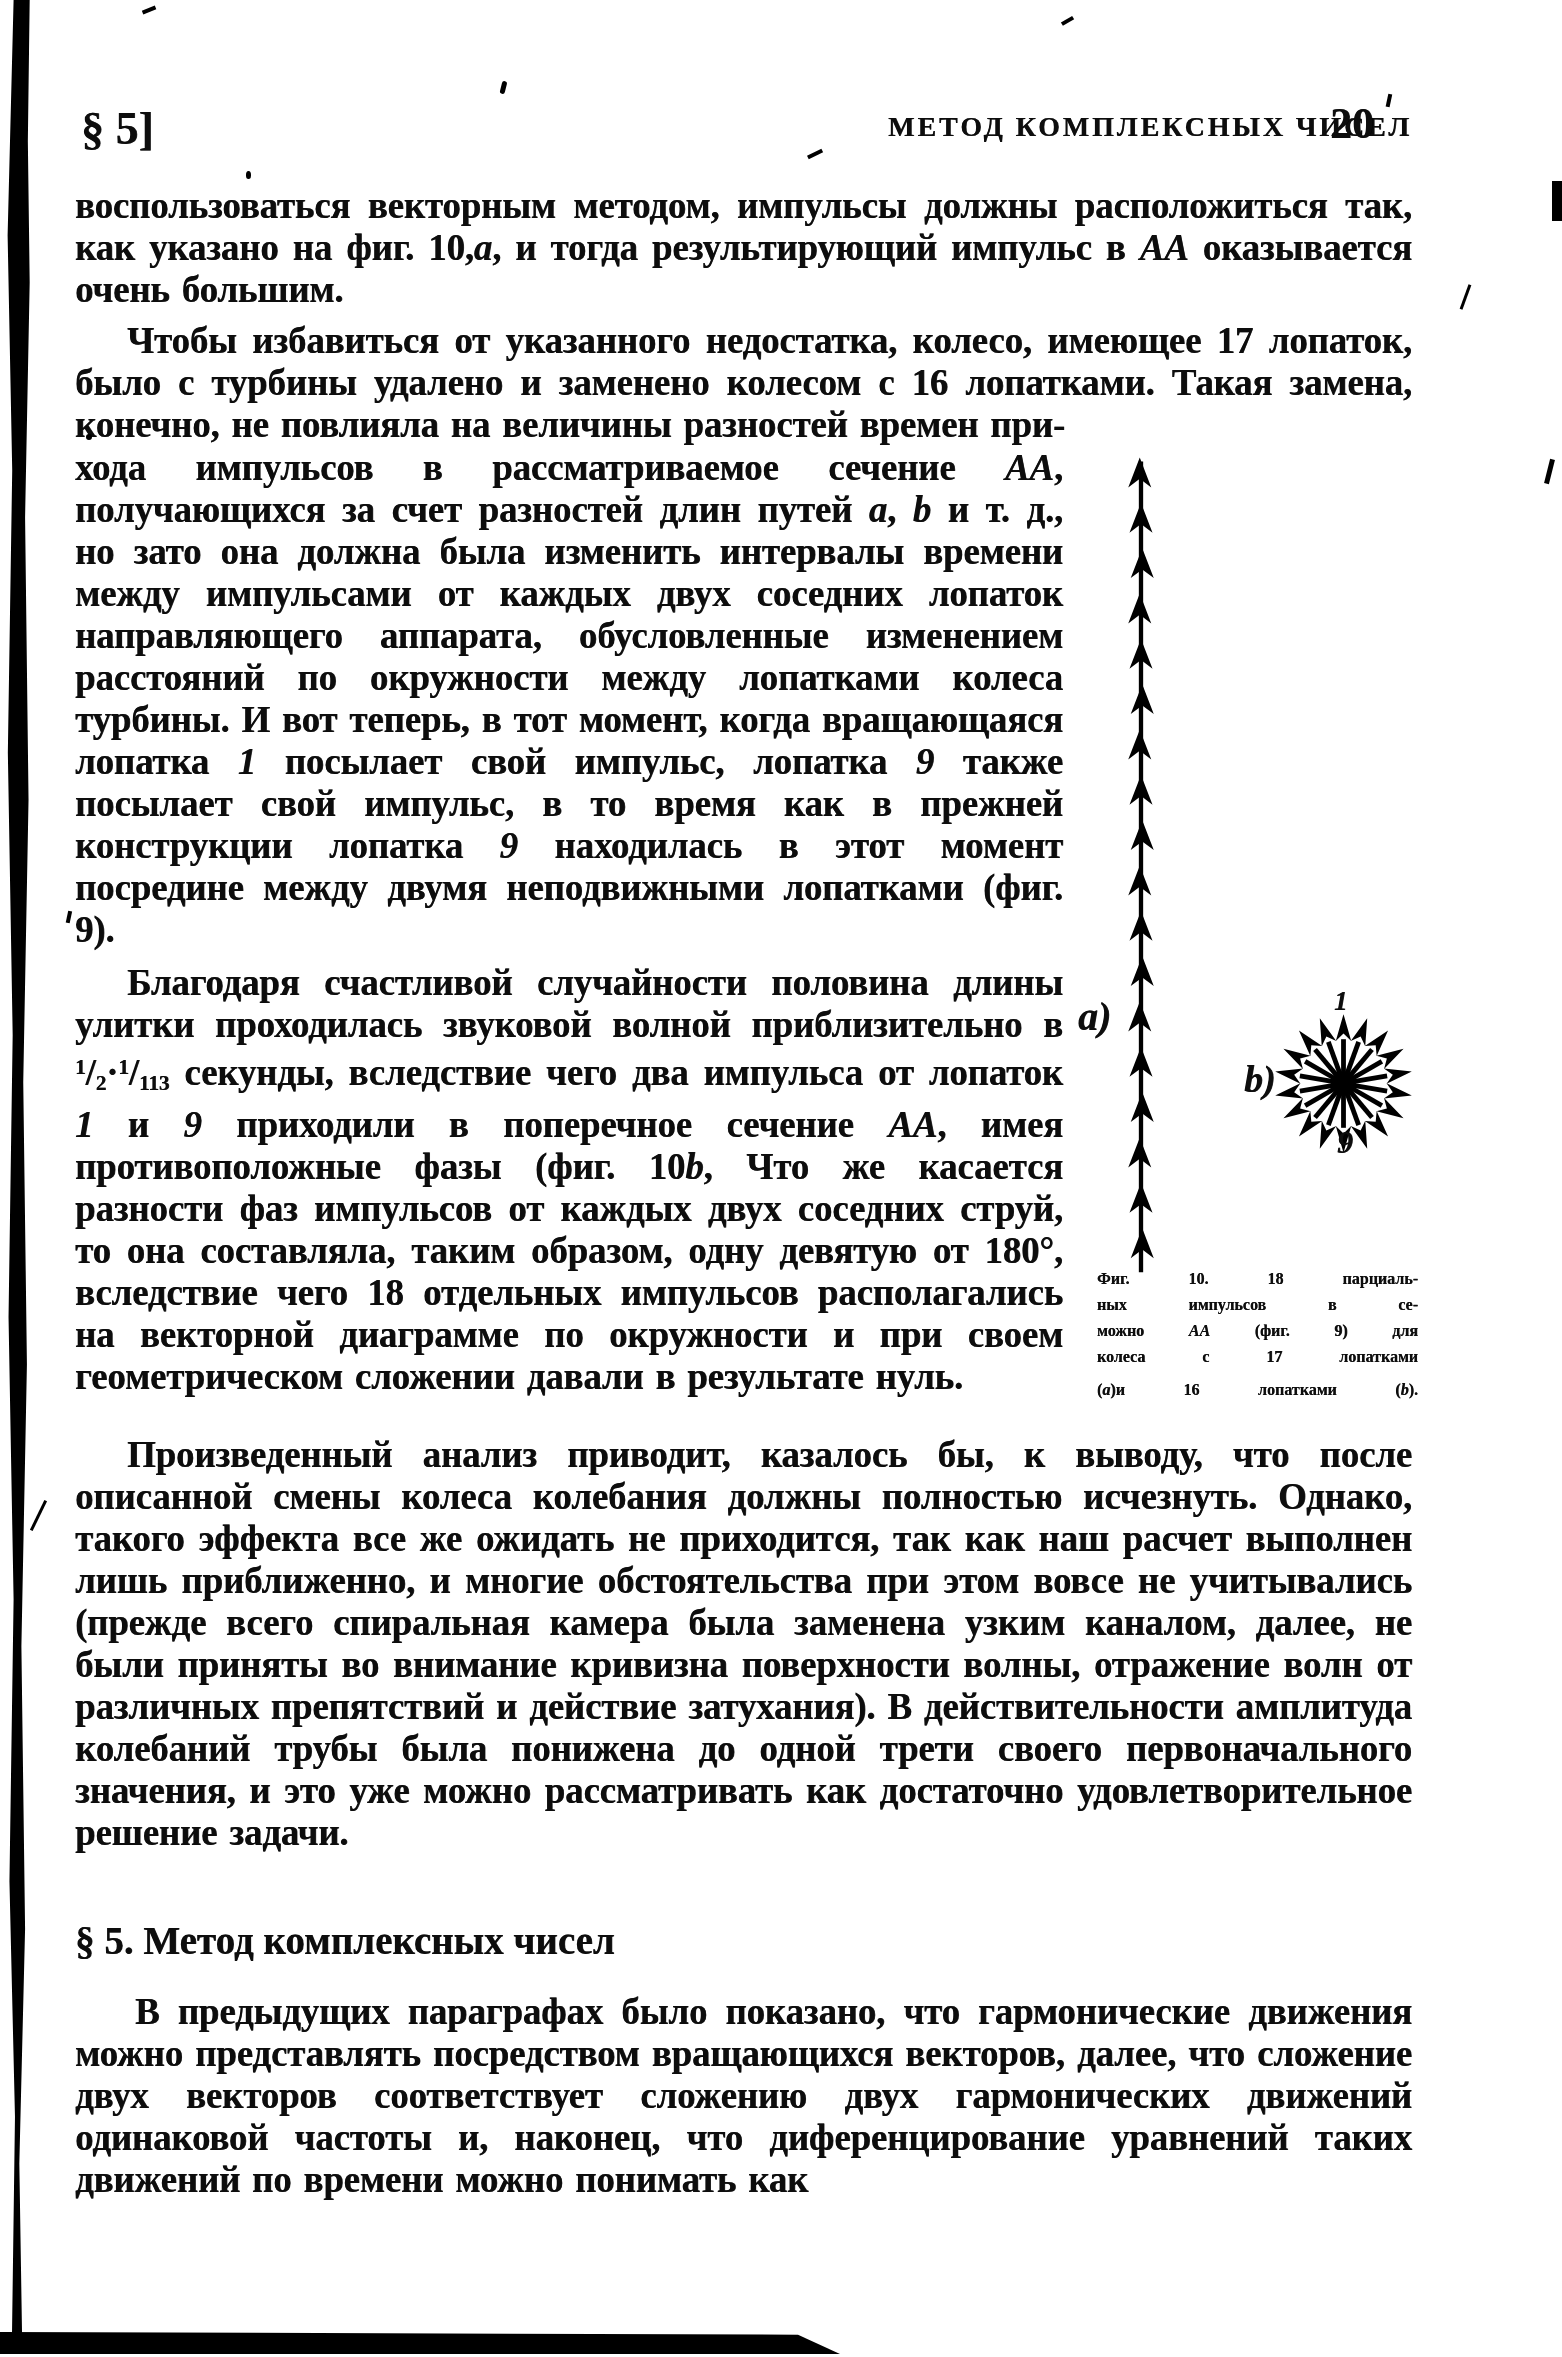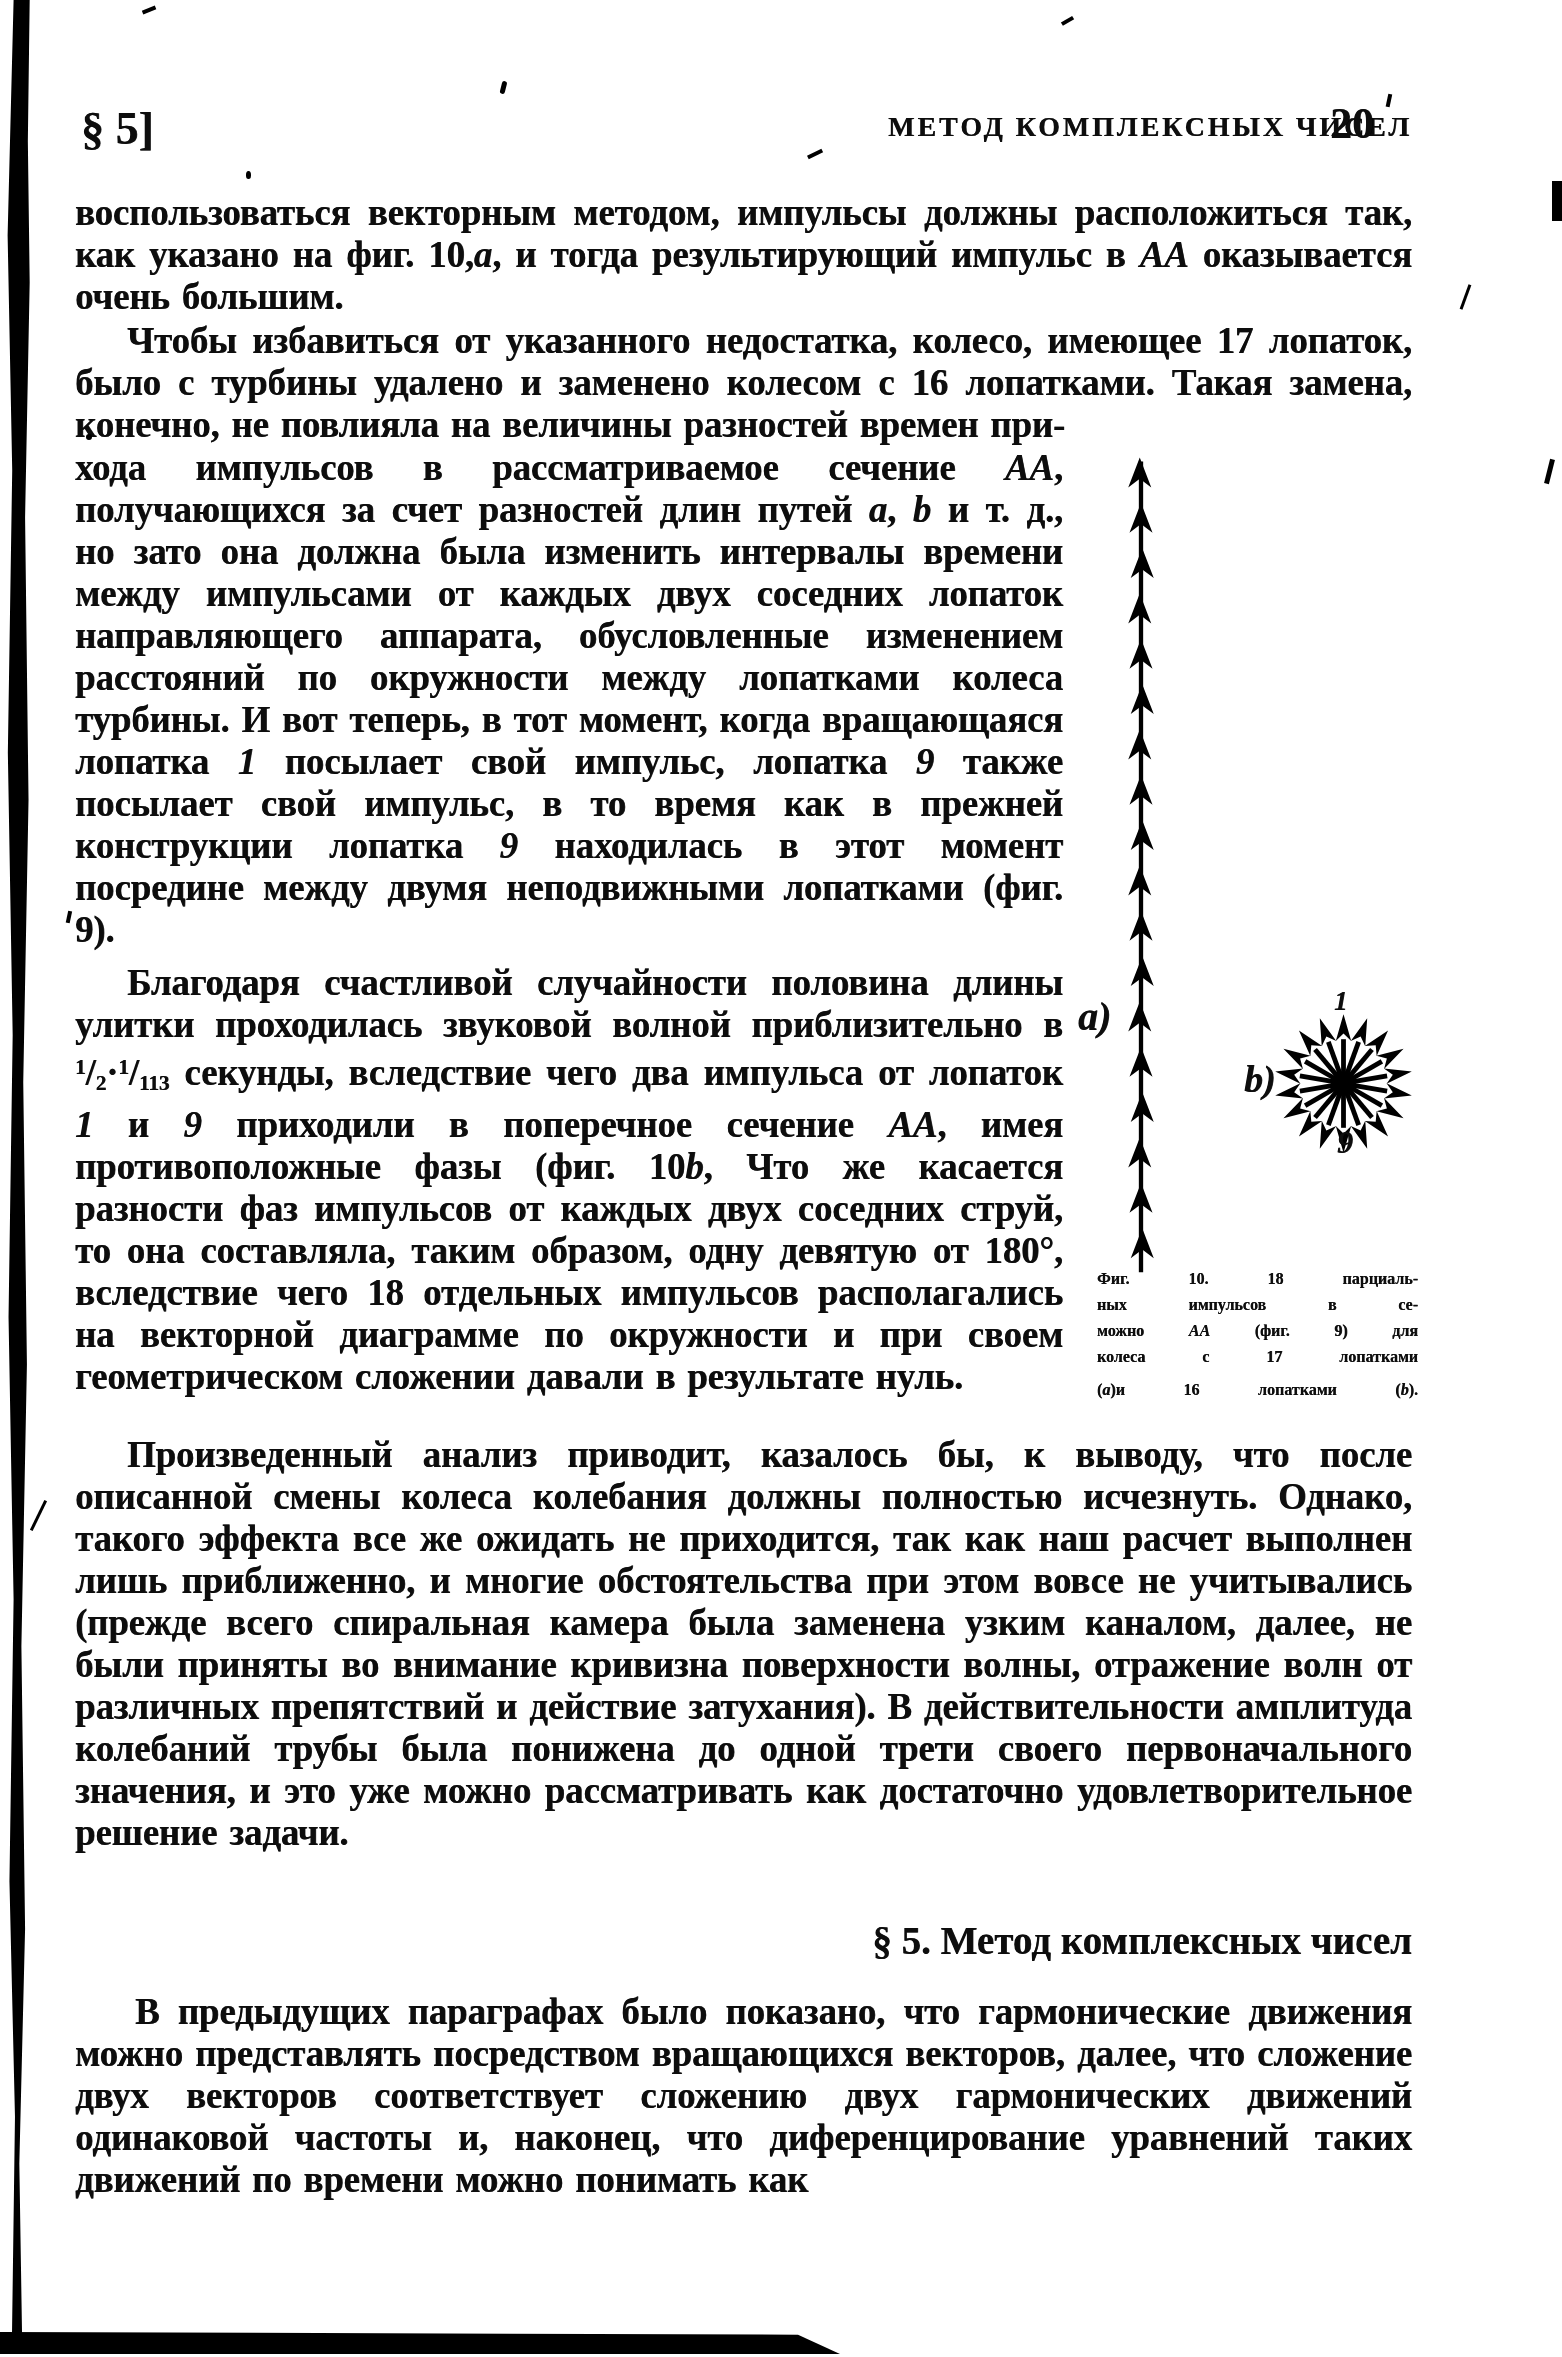--- a/index.html
+++ b/index.html
@@ -31,21 +31,21 @@
   .s-sub{font-size:0.58em;vertical-align:-0.25em;}
   .hdr{
     position:absolute;font-weight:700;
     text-shadow:0.4px 0.4px 0.6px rgba(0,0,0,0.75);
   }
   #hdr-section{left:81px;top:102px;font-size:46px;}
   #hdr-title{left:75px;width:1337px;top:111px;font-size:28px;letter-spacing:2.9px;text-align:right;}
   #hdr-page{left:1330px;top:98px;font-size:44px;}
   #sec-heading{
     position:absolute;left:75px;width:1337px;top:1918px;
-    font-size:39px;font-weight:700;text-align:right;
+    font-size:39px;font-weight:700;text-align:left;
     text-shadow:0.4px 0.4px 0.6px rgba(0,0,0,0.8);
   }
   .figlab{
     position:absolute;font-weight:700;font-style:italic;
     text-shadow:0.4px 0.4px 0.6px rgba(0,0,0,0.8);
   }
   #fig-label-a{left:1078px;top:993px;font-size:40px;}
   #fig-label-b{left:1244px;top:1057px;font-size:38px;}
   #fig-label-1{left:1334px;top:986px;font-size:27px;}
   #fig-label-9{left:1337px;top:1124px;font-size:32px;}
@@ -72,21 +72,21 @@
 </style>
 </head>
 <body>
 
 <div class="sheet">
 
   <div id="hdr-section" class="hdr">§ 5]</div>
   <div id="hdr-title" class="hdr">МЕТОД КОМПЛЕКСНЫХ ЧИСЕЛ</div>
   <div id="hdr-page" class="hdr">20</div>
 
-  <div id="p1" class="txt full" style="top:192px"><span>воспользоваться векторным методом, импульсы должны расположиться так, как указано на фиг. 10,</span><span class="s-i">а</span><span>, и тогда результирующий импульс в </span><span class="s-i">АА</span><span> оказывается очень большим.</span></div>
+  <div id="p1" class="txt full" style="top:185px"><span>воспользоваться векторным методом, импульсы должны расположиться так, как указано на фиг. 10,</span><span class="s-i">а</span><span>, и тогда результирующий импульс в </span><span class="s-i">АА</span><span> оказывается очень большим.</span></div>
   <div id="p2a" class="txt full ind" style="top:320px"><span>Чтобы избавиться от указанного недостатка, колесо, имеющее 17 лопаток, было с турбины удалено и заменено колесом с 16 лопатками. Такая замена, конечно, не повлияла на величины разностей времен при-</span></div>
   <div id="p2b" class="txt narrow" style="top:447px"><span>хода импульсов в рассматриваемое сечение </span><span class="s-i">АА</span><span>, получающихся за счет разностей длин путей </span><span class="s-i">a</span><span>, </span><span class="s-i">b</span><span> и т. д., но зато она должна была изменить интервалы времени между импульсами от каждых двух соседних лопаток направляющего аппарата, обусловленные изменением расстояний по окружности между лопатками колеса турбины. И вот теперь, в тот момент, когда вращающаяся лопатка </span><span class="s-i">1</span><span> посылает свой импульс, лопатка </span><span class="s-i">9</span><span> также посылает свой импульс, в то время как в прежней конструкции лопатка </span><span class="s-i">9</span><span> находилась в этот момент посредине между двумя неподвижными лопатками (фиг. 9).</span></div>
   <div id="p3" class="txt narrow ind" style="top:962px"><span>Благодаря счастливой случайности половина длины улитки проходилась звуковой волной приблизительно в </span><span class="s-sup">1</span><span>/</span><span class="s-sub">2</span><span>·</span><span class="s-sup">1</span><span>/</span><span class="s-sub">113</span><span> секунды, вследствие чего два импульса от лопаток </span><span class="s-i">1</span><span> и </span><span class="s-i">9</span><span> приходили в поперечное сечение </span><span class="s-i">АА</span><span>, имея противоположные фазы (фиг. 10</span><span class="s-i">b</span><span>, Что же касается разности фаз импульсов от каждых двух соседних струй, то она составляла, таким образом, одну девятую от 180°, вследствие чего 18 отдельных импульсов располагались на векторной диаграмме по окружности и при своем геометрическом сложении давали в результате нуль.</span></div>
   <div id="p4" class="txt full ind" style="top:1434px"><span>Произведенный анализ приводит, казалось бы, к выводу, что после описанной смены колеса колебания должны полностью исчезнуть. Однако, такого эффекта все же ожидать не приходится, так как наш расчет выполнен лишь приближенно, и многие обстоятельства при этом вовсе не учитывались (прежде всего спиральная камера была заменена узким каналом, далее, не были приняты во внимание кривизна поверхности волны, отражение волн от различных препятствий и действие затухания). В действительности амплитуда колебаний трубы была понижена до одной трети своего первоначального значения, и это уже можно рассматривать как достаточно удовлетворительное решение задачи.</span></div>
 
   <div id="sec-heading">§ 5. Метод комплексных чисел</div>
 
   <div id="p5" class="txt full" style="top:1991px;text-indent:60px"><span>В предыдущих параграфах было показано, что гармонические движения можно представлять посредством вращающихся векторов, далее, что сложение двух векторов соответствует сложению двух гармонических движений одинаковой частоты и, наконец, что диференцирование уравнений таких движений по времени можно понимать как</span></div>
 
   <div>

